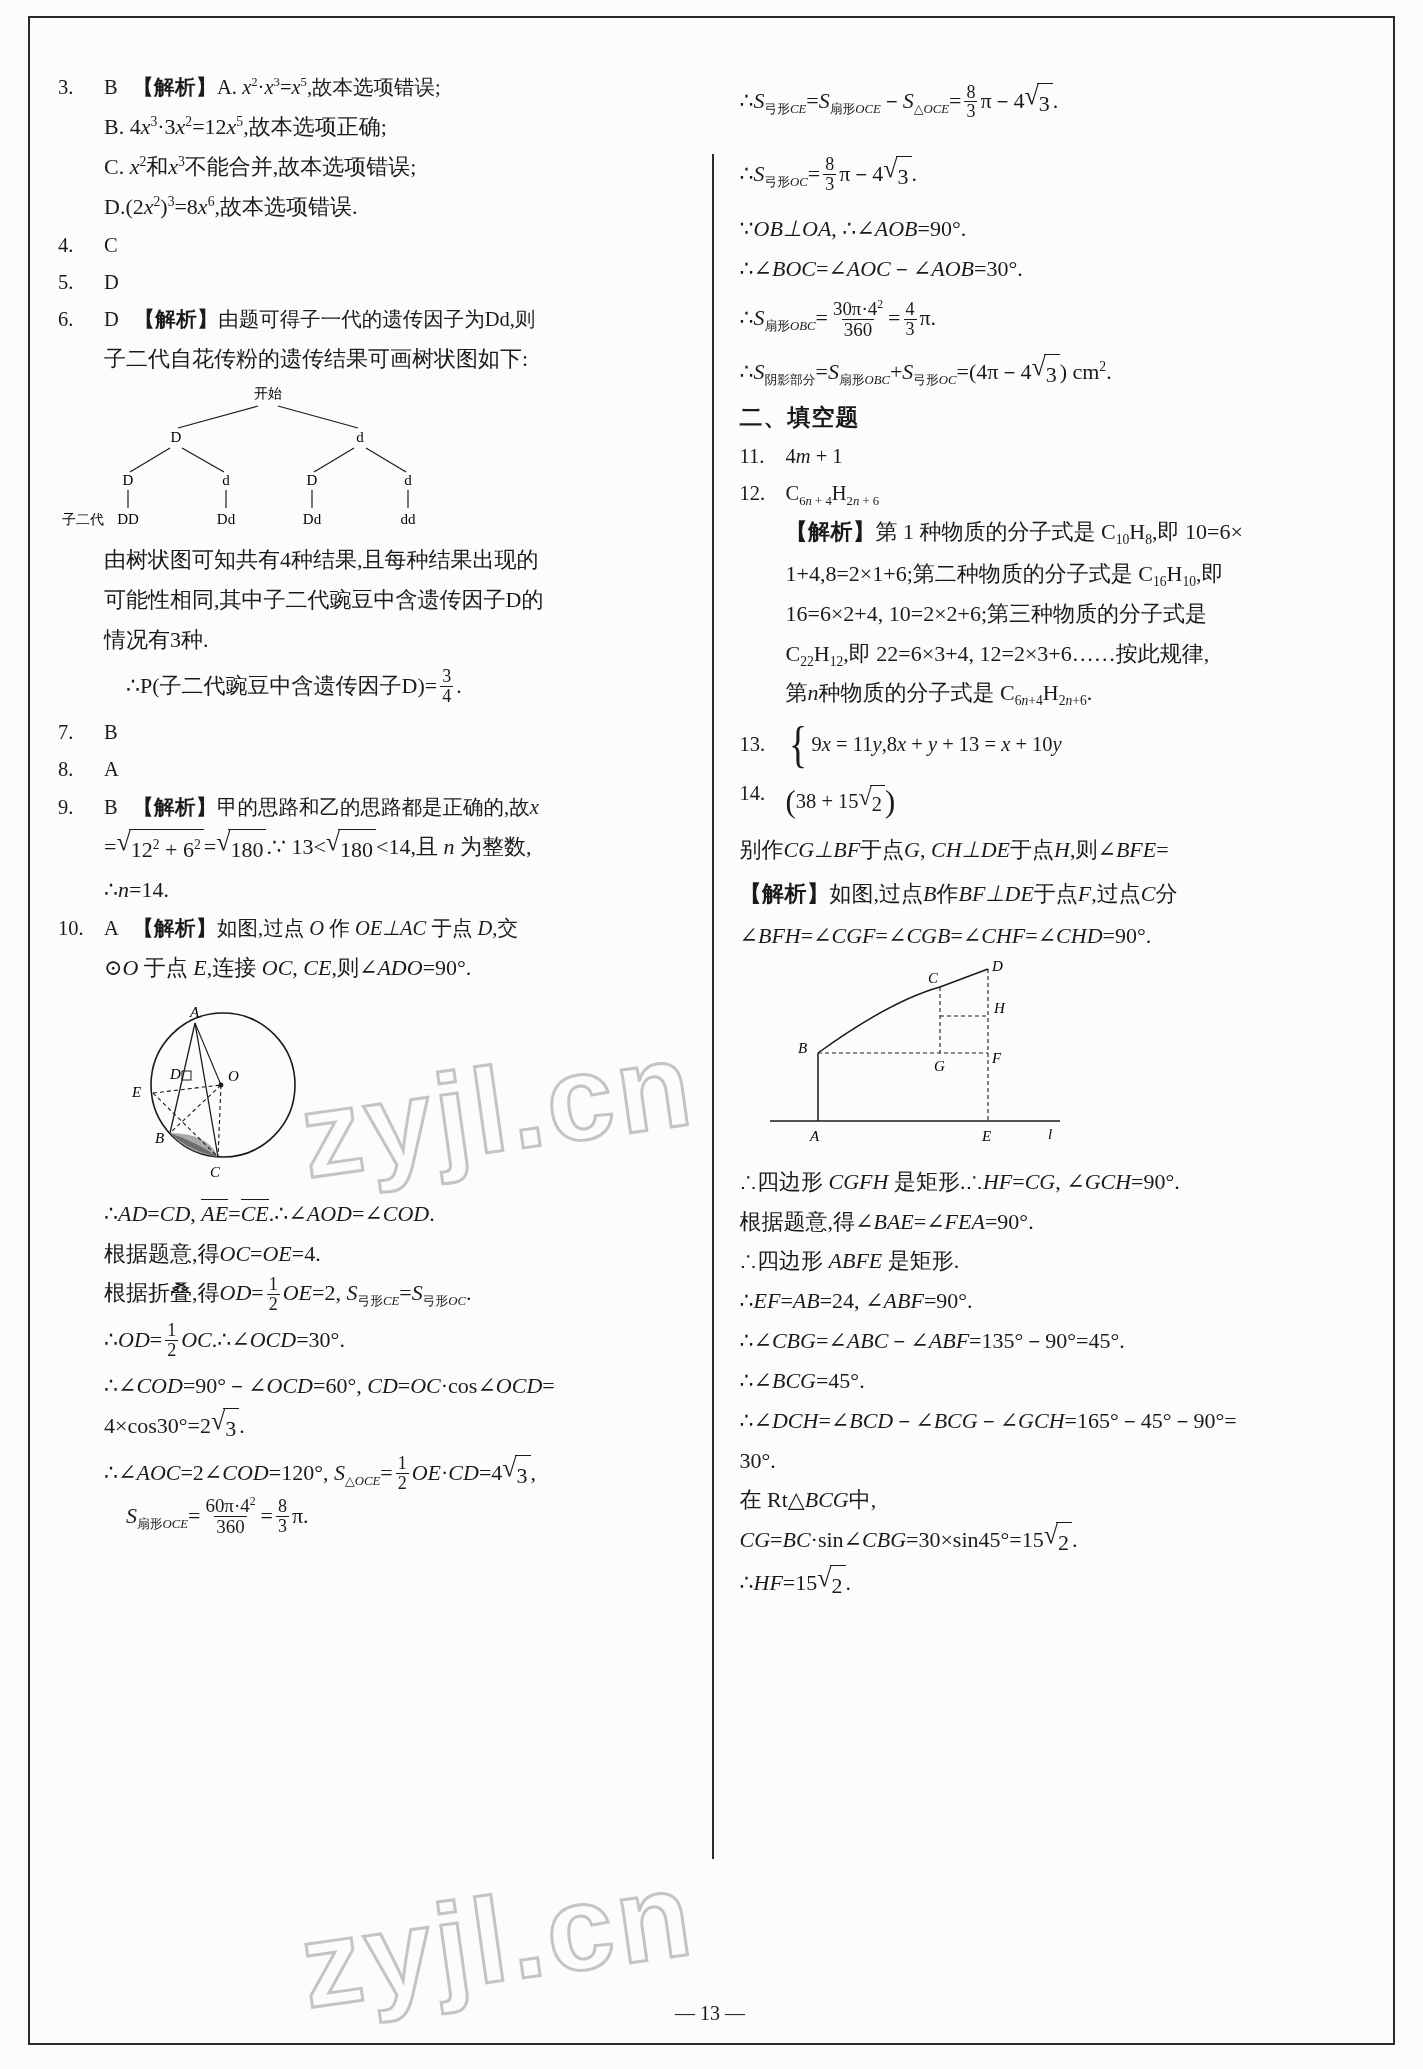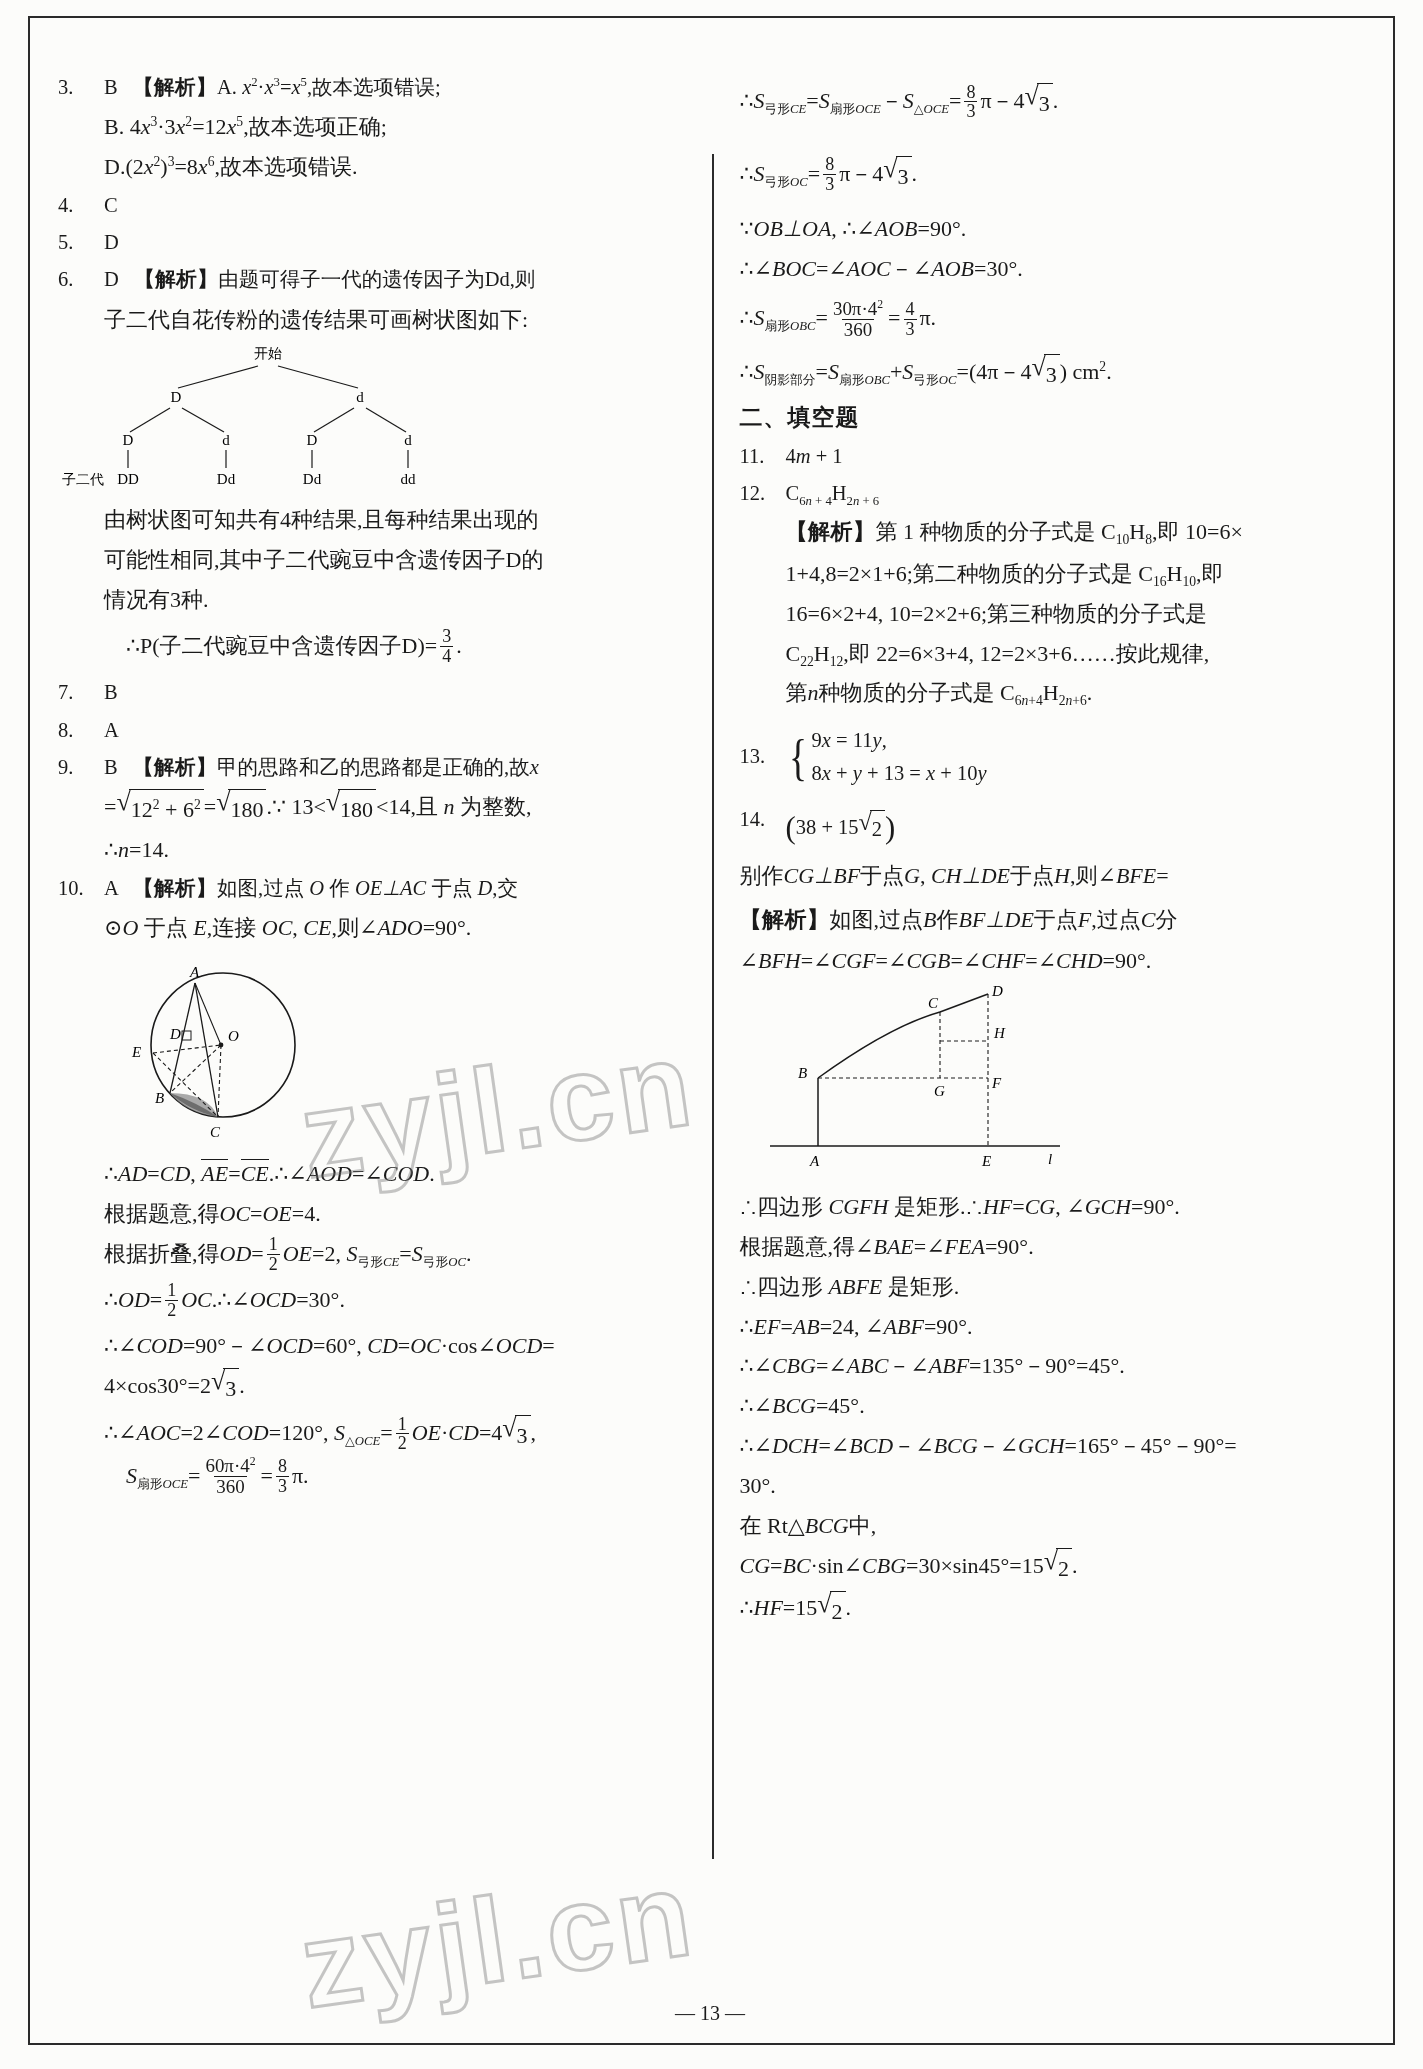--- a/index.html
+++ b/index.html
@@ -53,21 +53,21 @@
 
   
   .rad { display:inline-flex; align-items:stretch; vertical-align:middle; }
   .rad .sign { font-size:1.18em; line-height:1; }
   .rad .body2 { border-top:1.3px solid #1a1a1a; padding: 1px 3px 0 2px; margin-left:-2px; }
 
   
   .sys { display:inline-flex; align-items:center; vertical-align:middle; }
   .sys .brace { font-size: 2.45em; line-height:.8; font-weight:300; margin-right:2px;
                 transform: scaleX(.75); display:inline-block;}
-  .sys .rows { display:inline-flex; flex-direction:column; font-size:1em; line-height:1.6;}
+  .sys .rows { display:inline-flex; flex-direction:row; font-size:1em; line-height:1.6;}
 
   
   .diagram { margin: 6px 0 8px 0; text-align:left; }
   svg { display:inline-block; }
   .dtext { font-family:"Liberation Serif", serif; font-style:italic; font-size:15px; }
   .dtext-n { font-family:"Liberation Serif", serif; font-style:normal; font-size:15px; }
   .dtext-cn { font-family:"Liberation Serif", serif; font-style:normal; font-size:14px; }
 
   
   .wm {
@@ -98,20 +98,21 @@
     <div class="col left">
 
       <div class="item">
         <div class="num">3.</div>
         <div class="body">
           <span>B</span>
           &nbsp;&nbsp;<b class="jx">【解析】</b><span>A.&nbsp;<i>x</i><sup>2</sup>·<i>x</i><sup>3</sup>=<i>x</i><sup>5</sup>,故本选项错误;</span>
         </div>
       </div>
       <div class="line indent1">B.&nbsp;4<i>x</i><sup>3</sup>·3<i>x</i><sup>2</sup>=12<i>x</i><sup>5</sup>,故本选项正确;</div>
+      <div class="line indent1">C.&nbsp;<i>x</i><sup>2</sup>和<i>x</i><sup>3</sup>不能合并,故本选项错误;</div>
       <div class="line indent1">D.(2<i>x</i><sup>2</sup>)<sup>3</sup>=8<i>x</i><sup>6</sup>,故本选项错误.</div>
 
       <div class="item">
         <div class="num">4.</div>
         <div class="body">C</div>
       </div>
 
       <div class="item">
         <div class="num">5.</div>
         <div class="body">D</div>

